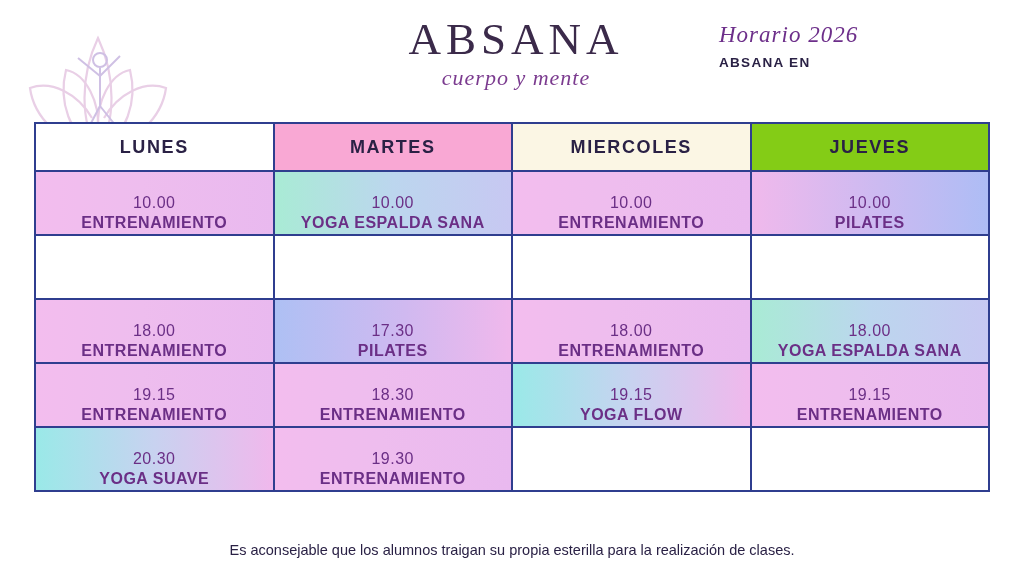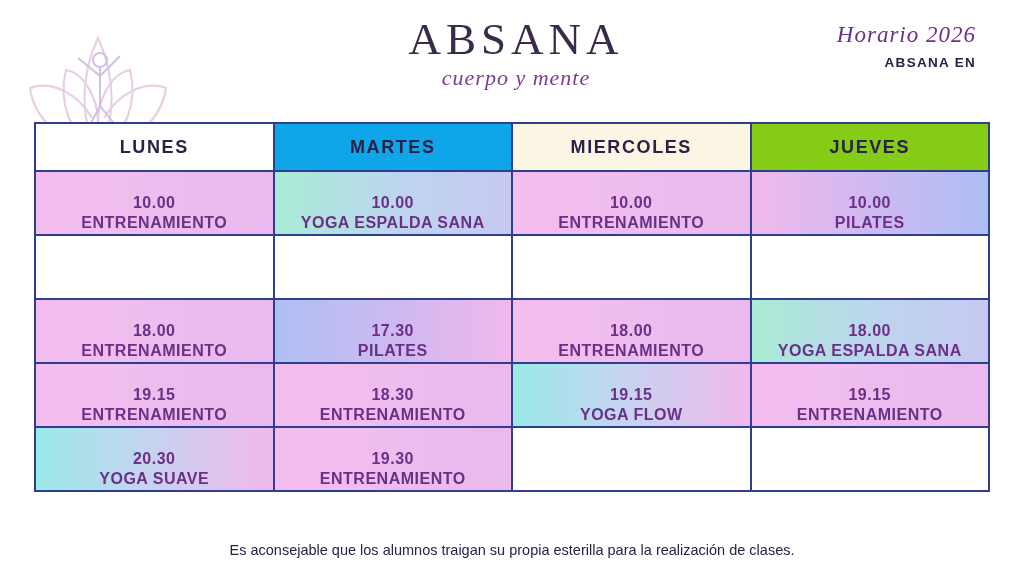--- a/index.html
+++ b/index.html
@@ -50,24 +50,24 @@
     font-family: "Liberation Serif", serif;
     font-style: italic;
     font-size: 22px;
     color: #7b3b8f;
     letter-spacing: 1px;
     margin-top: 2px;
   }
 
   .topright {
     position: absolute;
-    right: 48px;
+    right: 55px;
     top: 22px;
     width: 250px;
-    text-align: right;
+    text-align: left;
   }
   .topright-title {
     font-family: "Liberation Serif", serif;
     font-style: italic;
     font-size: 23px;
     color: #6d2f8a;
     letter-spacing: 1px;
   }
   .topright-line {
     font-size: 13.5px;
@@ -110,21 +110,21 @@
   .cell-inner {
     display: flex;
     flex-direction: column;
     justify-content: center;
     align-items: center;
     height: 100%;
     line-height: 1.28;
   }
   .cell-time {
     font-size: 16px;
-    font-weight: bold;
+    font-weight: normal;
     color: #6b2f86;
     letter-spacing: 0.5px;
     margin-top: 20px;
   }
   .cell-act {
     font-size: 16px;
     font-weight: bold;
     color: #6b2f86;
     letter-spacing: 0.5px;
   }
@@ -171,21 +171,21 @@
   <div class="topright">
     <div class="topright-title">Horario 2026</div>
     <div class="topright-line">ABSANA EN</div>
   </div>
 </div>
 
 <table class="schedule">
   <thead>
     <tr id="header-row">
         <th style="background: rgb(255, 255, 255);"><span>LUNES</span></th>
-        <th style="background: #0ea5e9;"><span>MARTES</span></th>
+        <th style="background: #f9a8d4;"><span>MARTES</span></th>
         <th style="background: rgb(251, 246, 228);"><span>MIERCOLES</span></th>
         <th style="background: #84cc16;"><span>JUEVES</span></th>
       </tr>
   </thead>
   <tbody id="table-body">
       <tr>
         <td style="background: linear-gradient(90deg, rgb(243, 189, 238) 0%, rgb(238, 189, 238) 45%, rgb(233, 185, 239) 100%);">
           <div class="cell-inner">
             <div class="cell-time">10.00</div>
             <div class="cell-act">ENTRENAMIENTO</div>

